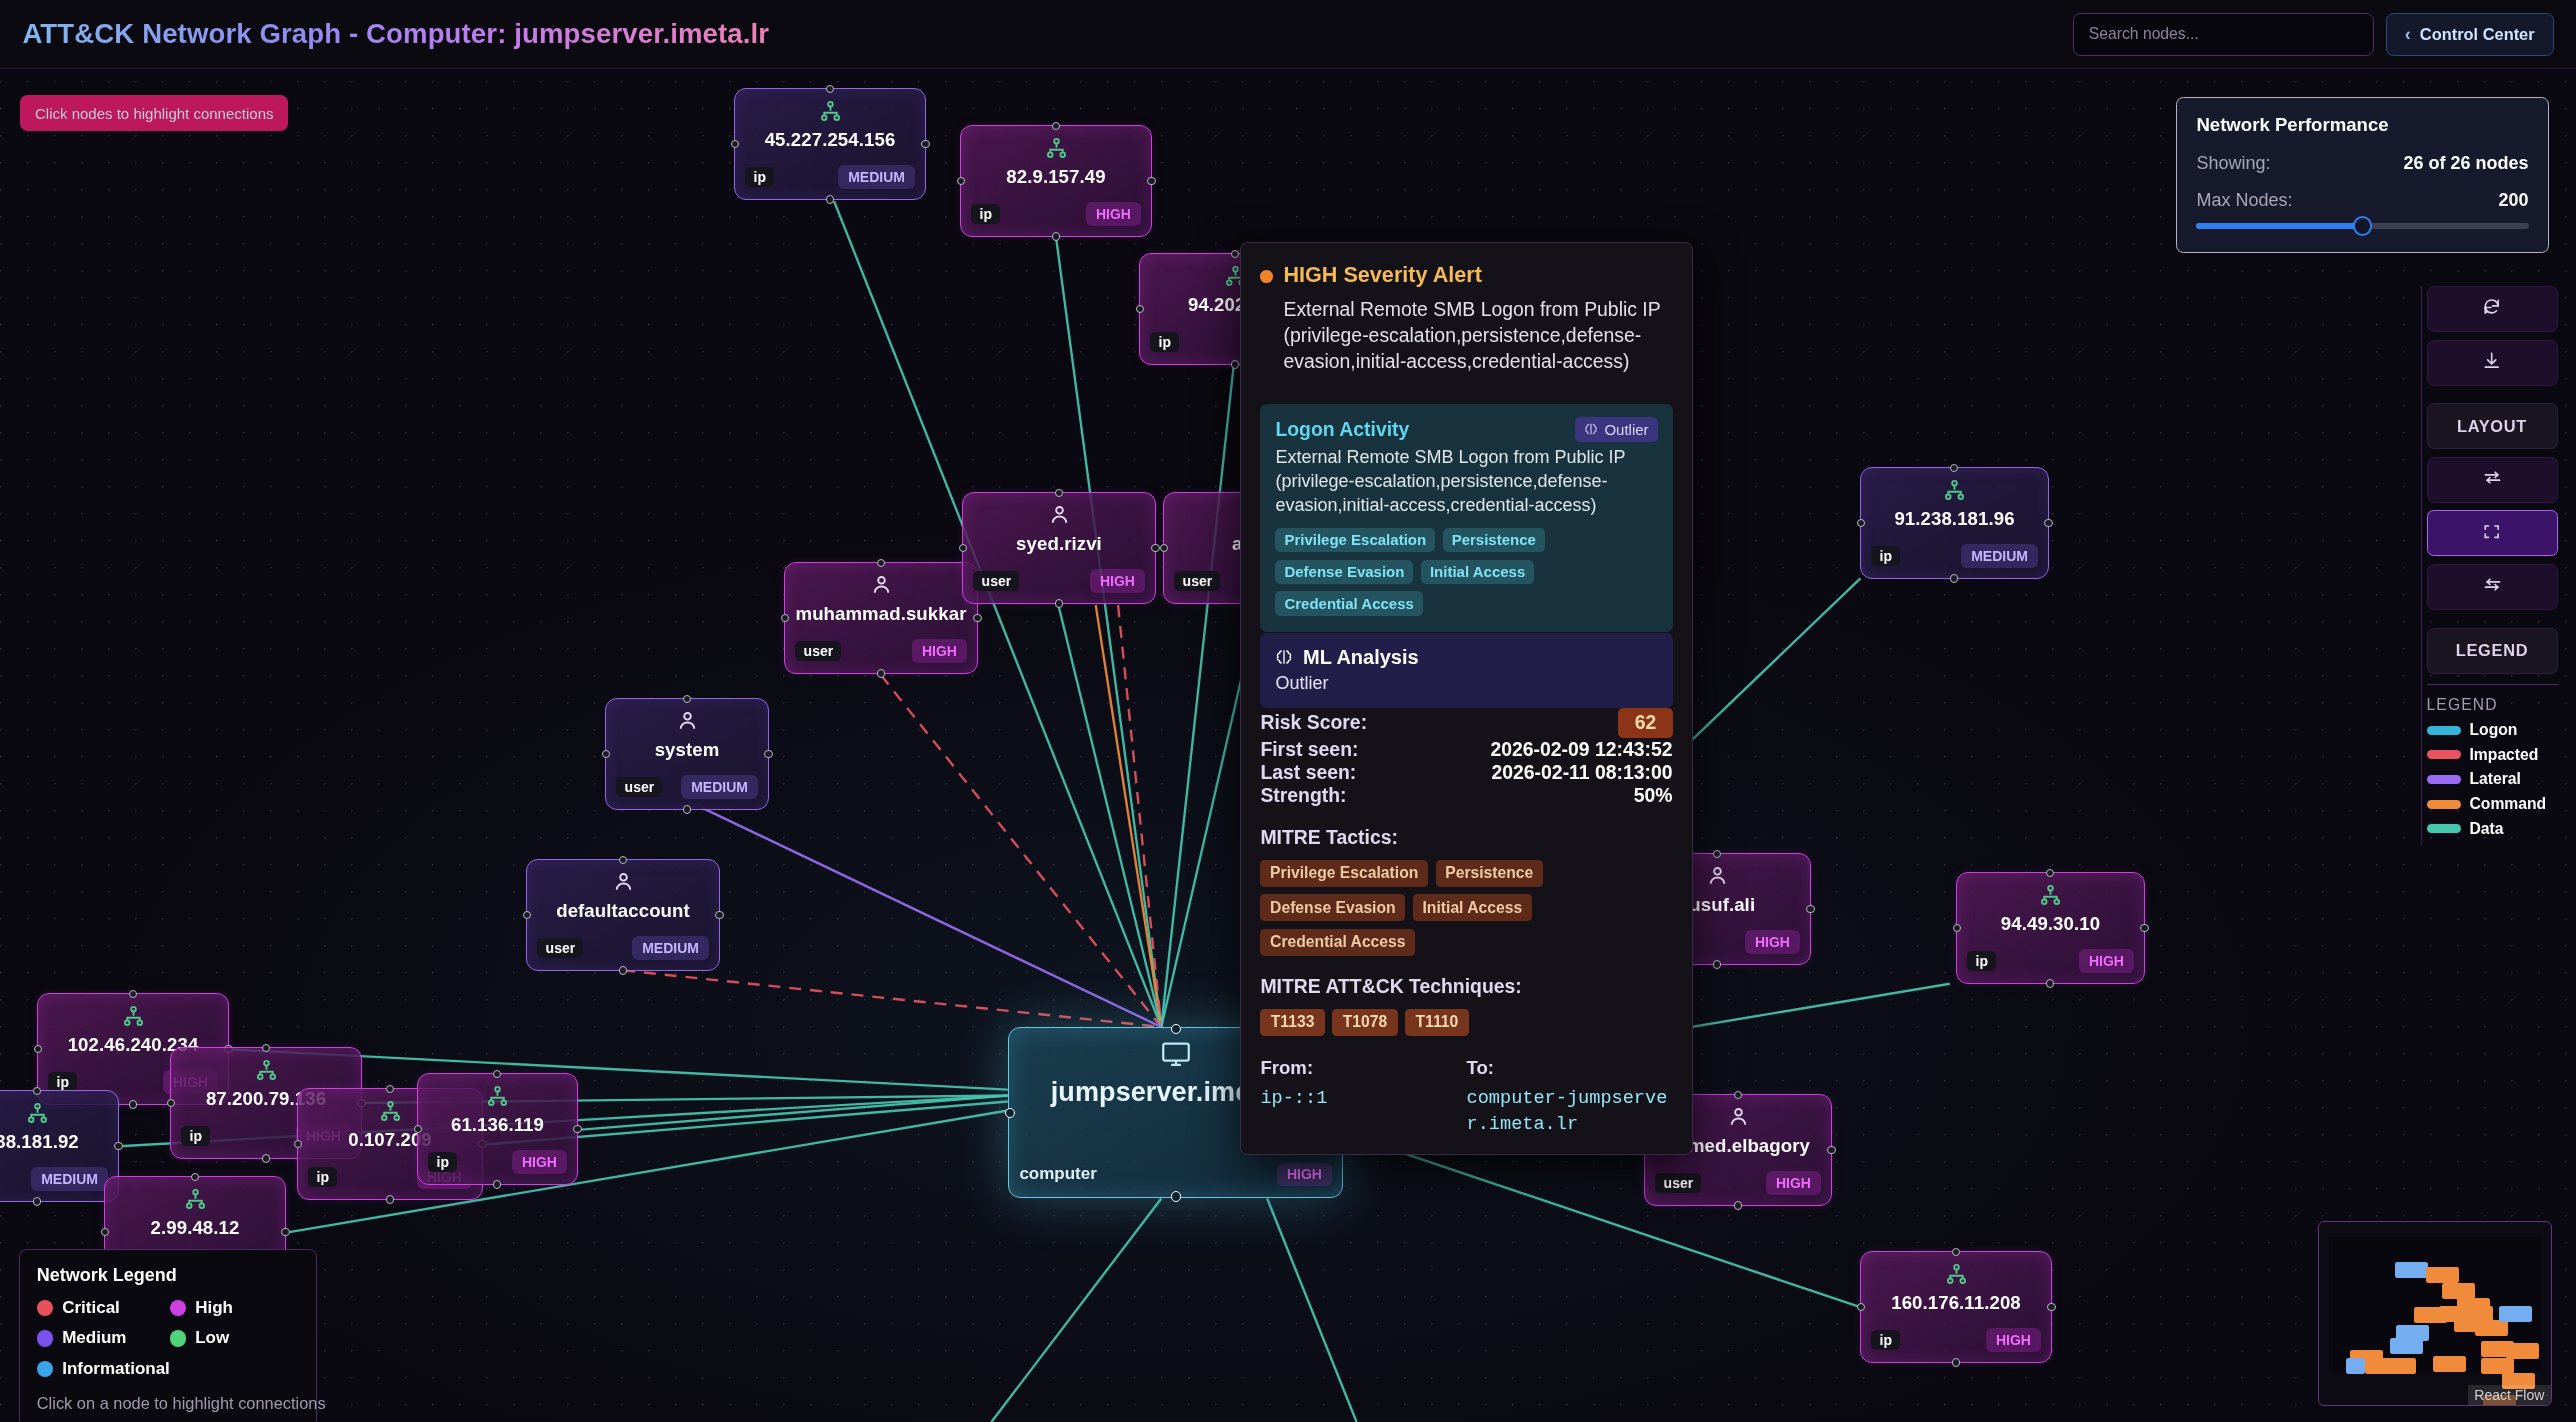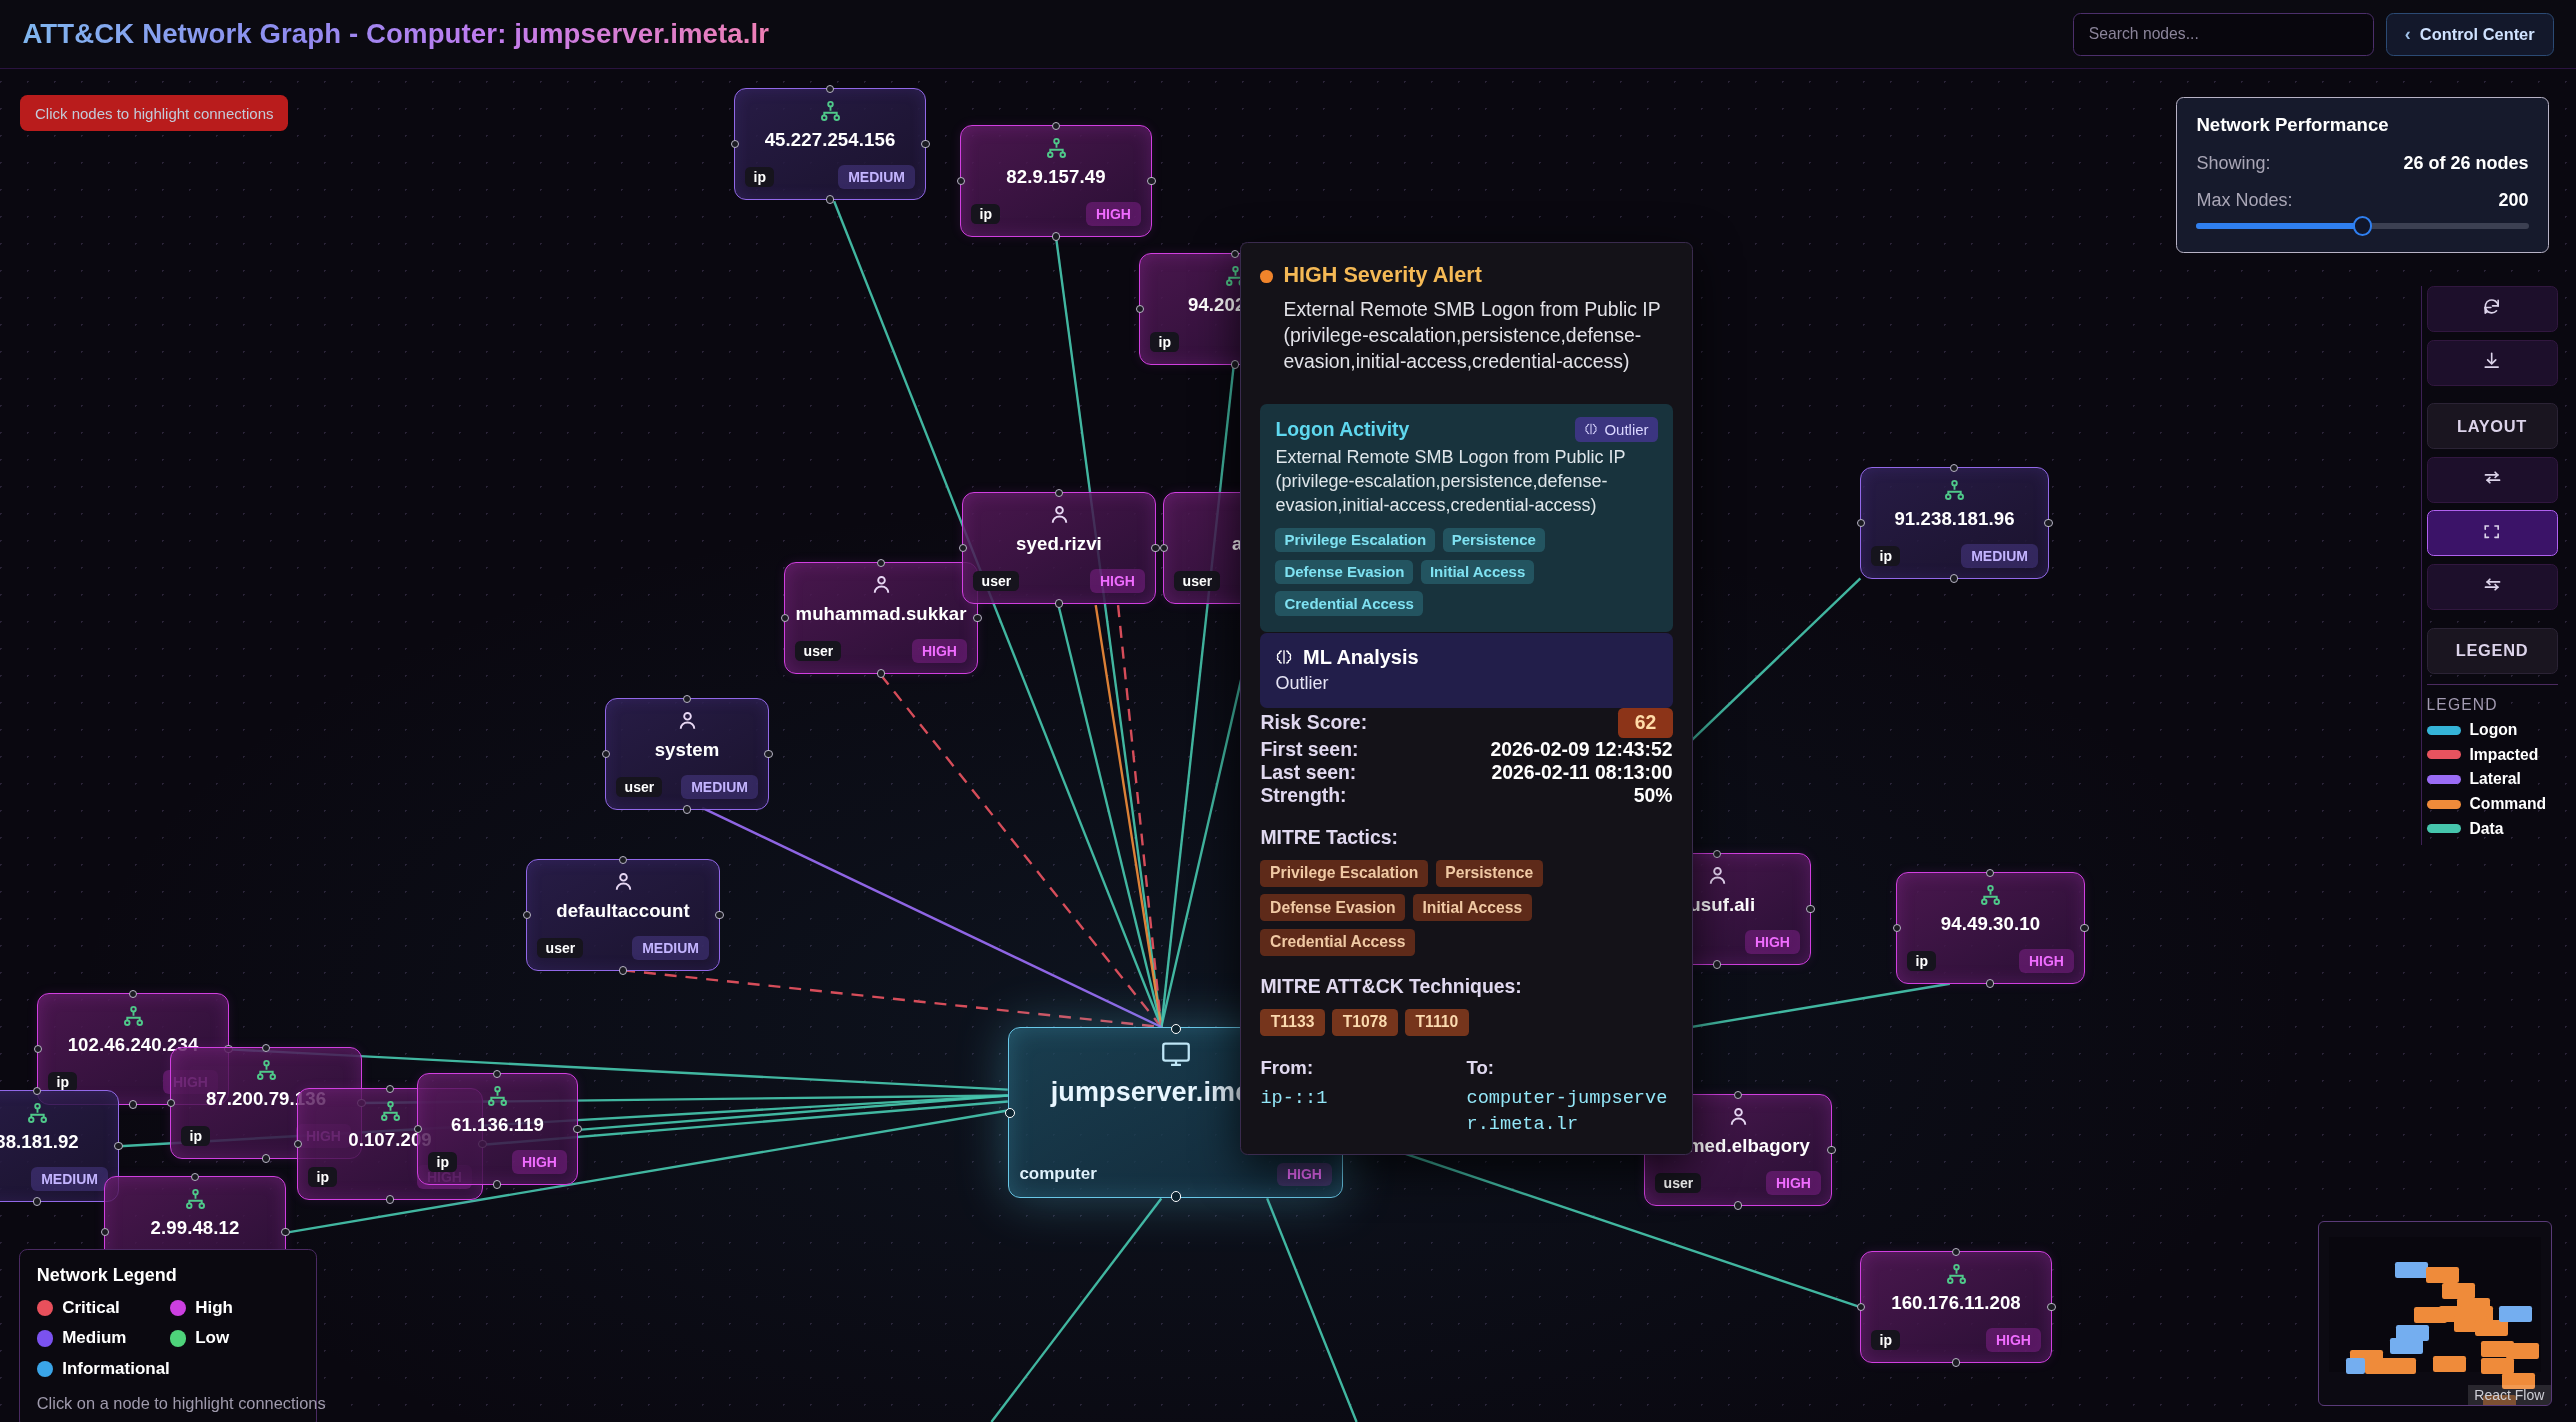--- a/index.html
+++ b/index.html
@@ -49,21 +49,21 @@
   .control-center-btn {
     height: 43px; display:flex; align-items:center; gap:9px; padding: 0 18px;
     border-radius:7.5px; background:#13182b; border:0.7px solid #2b4a74;
     color:#cfe2ff; font-size:16.4px; font-weight:700; cursor:pointer; white-space:nowrap;
   }
   .chev { font-size:18px; color:#9fc0e8; line-height:1; }
 
   
   .hint-pill {
     position:absolute; left:20px; top:95px; z-index:40;
-    background:#b91c1c; border-radius:7.5px;
+    background:#be185d; border-radius:7.5px;
     padding:9.7px 15px; color:#c3cbd9; font-size:15px; white-space:nowrap;
   }
 
   
   .node {
     position:absolute; border-radius:12px; overflow:visible;
     display:flex; flex-direction:column; align-items:center; justify-content:flex-start;
     padding-top:10.4px; z-index:20;
   }
   .node .icon { margin-bottom: 1.5px; }
@@ -536,21 +536,21 @@
         <div class="label" style="font-size: 18.6px;">yusuf.ali</div>
         <div class="foot">
           <span class="type-chip">user</span>
           <span class="sev-chip">HIGH</span>
         </div>
         <div class="port t"></div>
         <div class="port b"></div>
         <div class="port l"></div>
         <div class="port r"></div>
       </div>
-      <div class="node sev-high" style="left: 1896px; top: 872px; width: 189px; height: 112px;">
+      <div class="node sev-high" style="left: 1956px; top: 872px; width: 189px; height: 112px;">
         <div class="icon"><svg width="25" height="25" viewBox="0 0 24 24" fill="none" stroke="#4fc98a" stroke-width="1.8">
             <circle cx="12" cy="5" r="2.2"></circle>
             <circle cx="6" cy="18" r="2.2"></circle>
             <circle cx="18" cy="18" r="2.2"></circle>
             <path d="M12 7.2v4M6 15.8v-2.6h12v2.6"></path>
           </svg></div>
         <div class="label" style="font-size: 18.6px;">94.49.30.10</div>
         <div class="foot">
           <span class="type-chip">ip</span>
           <span class="sev-chip">HIGH</span>

